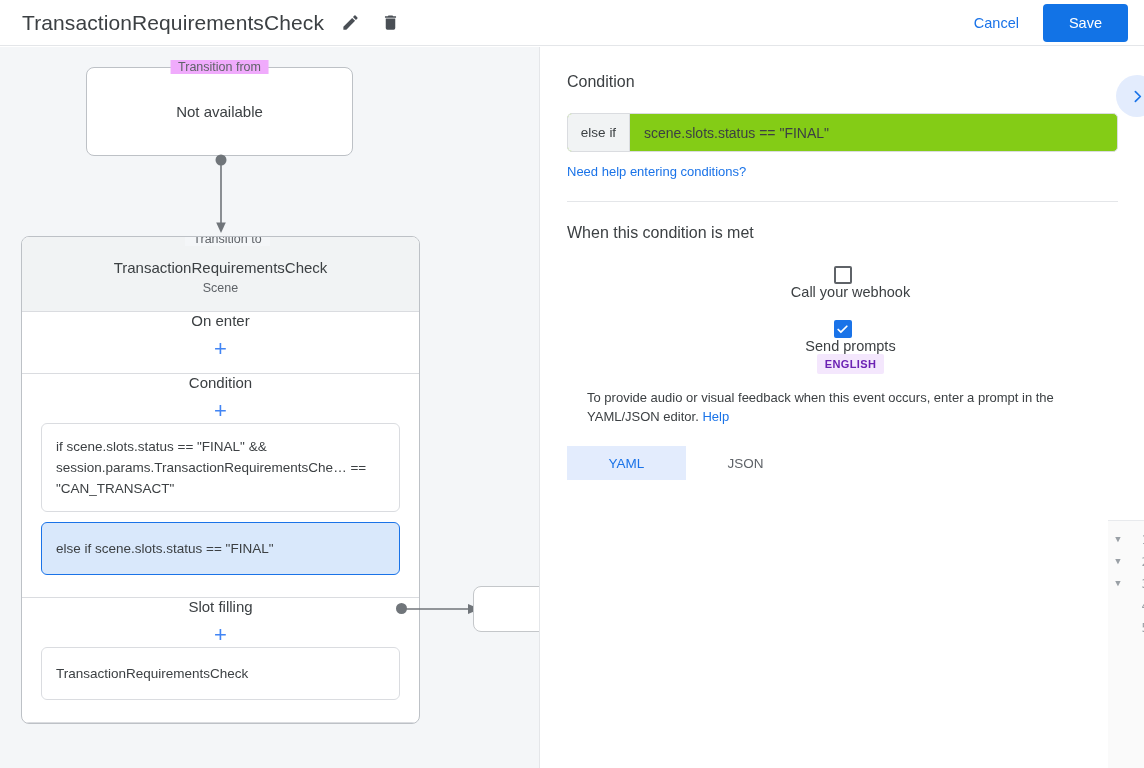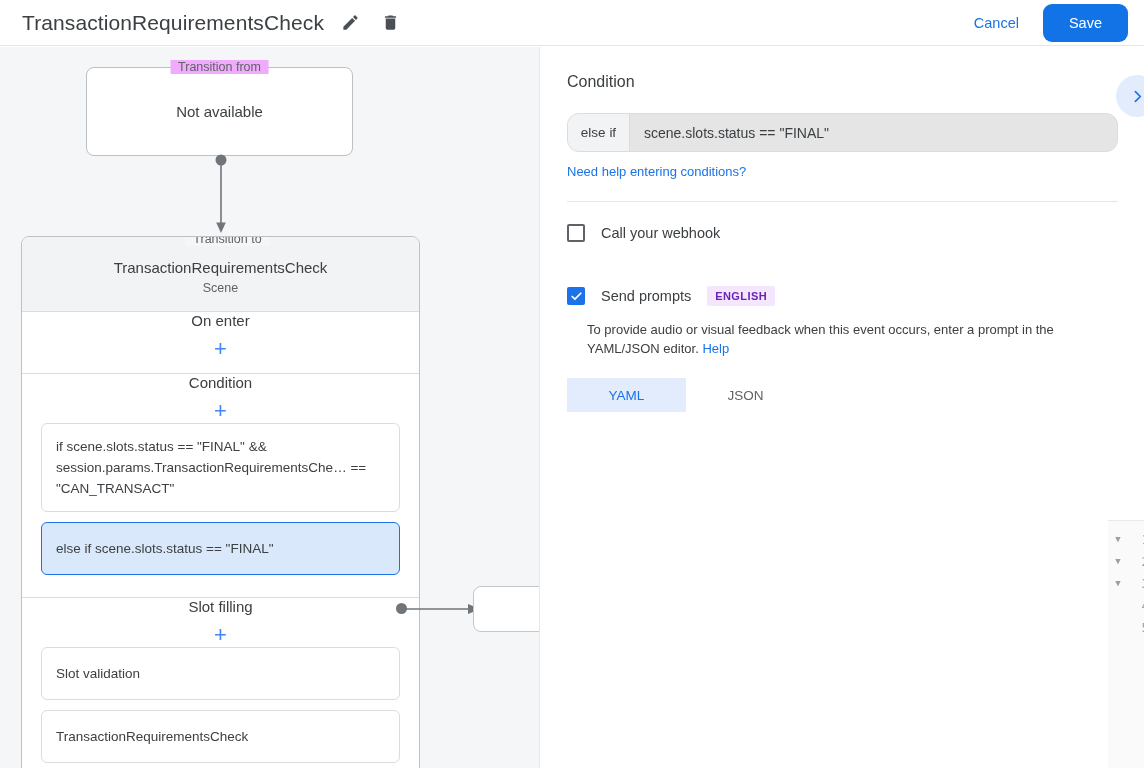--- a/index.html
+++ b/index.html
@@ -48,21 +48,21 @@
     background: none; border: none;
     font-family: inherit;
   }
   .save-btn {
     margin-left: 12px; margin-right: 16px;
     background: #1273e6;
     color: #ffffff;
     font-size: 14.5px;
     font-weight: 500;
     border: none;
-    border-radius: 9px;
+    border-radius: 4px;
     height: 38px;
     padding: 0 26px;
     cursor: pointer;
     font-family: inherit;
   }
 
   
   .canvas {
     position: absolute;
     left: 0; top: 47px;
@@ -204,24 +204,24 @@
     width: 42px; height: 42px;
     border-radius: 50%;
     background: #e3ecfd;
     display: flex; align-items: center; justify-content: center;
     cursor: pointer;
   }
 
   .cond-row {
     display: flex;
     border: 1px solid #dadce0;
-    border-radius: 12px;
+    border-radius: 5px;
     height: 39px;
     overflow: hidden;
-    background: #e5e5e5;
+    background: #84cc16;
   }
   .cond-label {
     width: 62px;
     background: #f1f3f4;
     border-right: 1px solid #dadce0;
     display: flex; align-items: center; justify-content: center;
     font-size: 13.5px;
     color: #3c4043;
     flex: 0 0 auto;
   }
@@ -240,21 +240,21 @@
     margin-top: 12px;
     display: inline-block;
     cursor: pointer;
     text-decoration: none;
   }
   .hr {
     height: 1px; background: #e4e6e9;
     margin: 21px 0 0;
   }
 
-  .row { display: flex; align-items: center; }
+  .row { display: flex; align-items: center; flex-direction: column; }
   .cb {
     width: 18px; height: 18px;
     border: 2px solid #5f6368;
     border-radius: 2px;
     background: #fff;
     flex: 0 0 auto;
     cursor: pointer;
   }
   .cb.checked {
     background: #1a73e8;
@@ -389,21 +389,20 @@
       </div>
       <div class="chip">if scene.slots.status == "FINAL" &amp;&amp; session.params.TransactionRequirementsChe… == "CAN_TRANSACT"</div>
       <div class="chip selected single">else if scene.slots.status == "FINAL"</div>
     </div>
 
     <div class="section">
       <div class="section-header">
         <span class="section-title">Slot filling</span>
         <span class="plus-btn">+</span>
       </div>
-      <div class="chip single">Slot validation</div>
       <div class="chip single">TransactionRequirementsCheck</div>
     </div>
   <div class="legend-host"><span>Transition to</span></div>
     </div>
 
   <div class="out-dot"></div>
   <div class="out-line">
     <svg width="80" height="20" viewBox="0 0 80 20">
       <line x1="0" y1="10" x2="66" y2="10" stroke="#70757a" stroke-width="1.6"></line>
       <polygon points="76,10 64,15 64,5" fill="#70757a"></polygon>
@@ -428,27 +427,28 @@
       <div class="cond-label">else if</div>
       <input class="cond-input" type="text" value="scene.slots.status == &quot;FINAL&quot;" style="">
     </div>
 
     <a class="link">Need help entering conditions?</a>
 
     <div class="hr"></div>
   </div>
 
   <div class="panel-block" style="padding-top:22px;">
+    <h2 class="panel-h" style="margin-bottom:24px;">When this condition is met</h2>
 
     <div class="row">
       <span class="cb"></span>
       <span class="cb-label">Call your webhook</span>
     </div>
 
-    <div class="row" style="margin-top:44px;">
+    <div class="row" style="margin-top:20px;">
       <span class="cb checked">
         <svg width="13" height="13" viewBox="0 0 24 24" fill="none" stroke="#ffffff" stroke-width="3.2" stroke-linecap="round" stroke-linejoin="round">
           <polyline points="20 6 9 17 4 12"></polyline>
         </svg>
       </span>
       <span class="cb-label">Send prompts</span>
       <span class="badge">ENGLISH</span>
     </div>
 
     <div class="helper">

